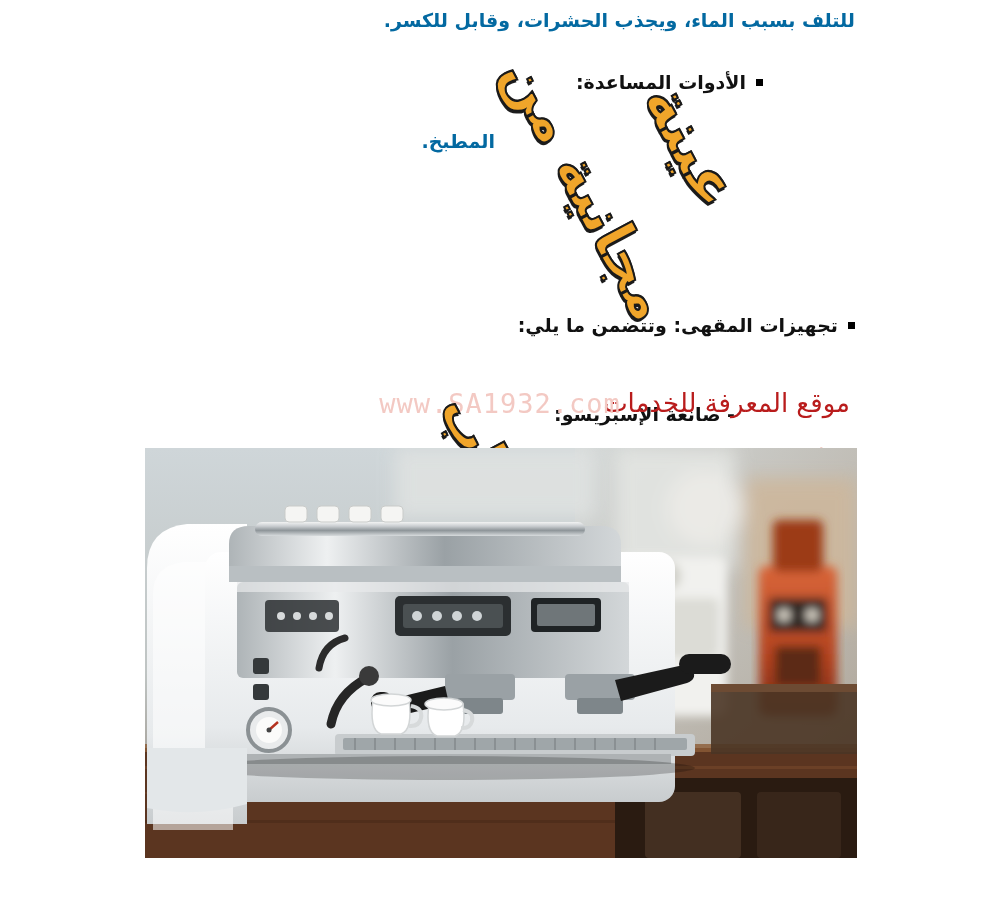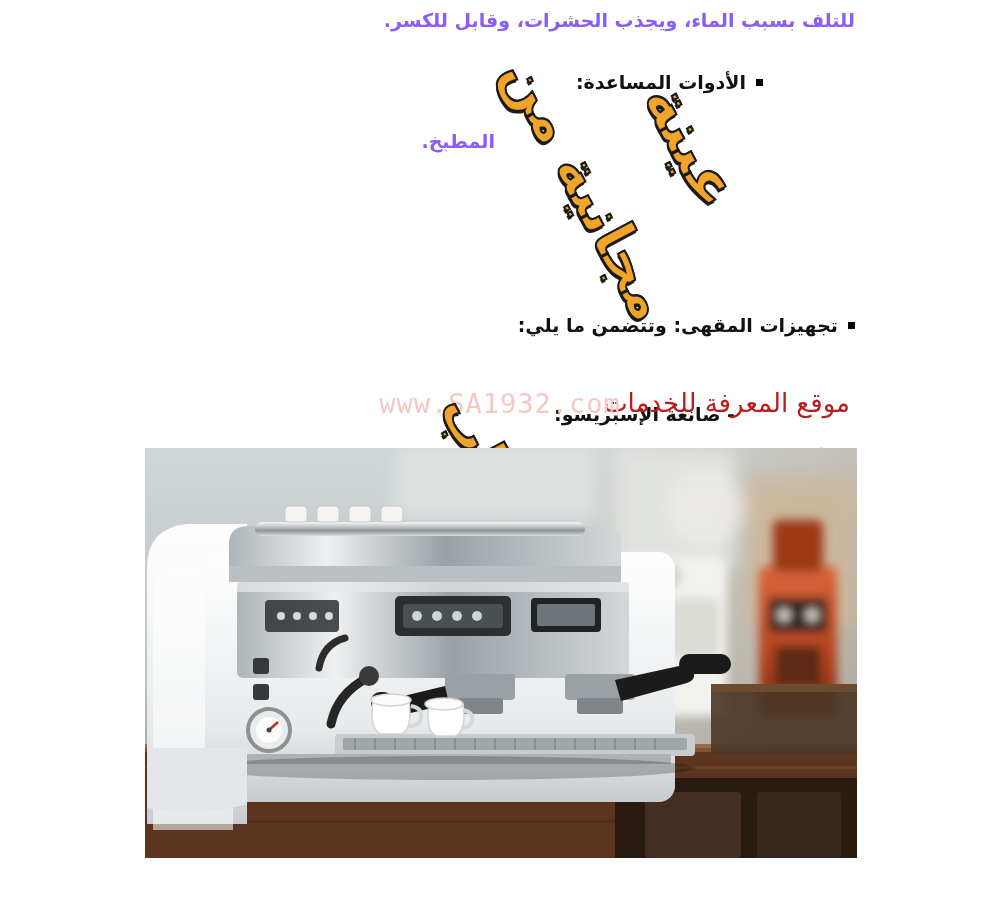--- a/index.html
+++ b/index.html
@@ -30,21 +30,21 @@
     right: 145px;
     width: 710px;
     direction: rtl;
     text-align: right;
   }
 
   .para {
     font-size: 19px;
     font-weight: bold;
     line-height: 1.95;
-    color: #8b5cf6;
+    color: #0369a1;
     margin: 0;
     letter-spacing: 0px;
   }
 
   .para-top {
     margin-top: 2px;
   }
 
   .bullet-line {
     display: flex;

